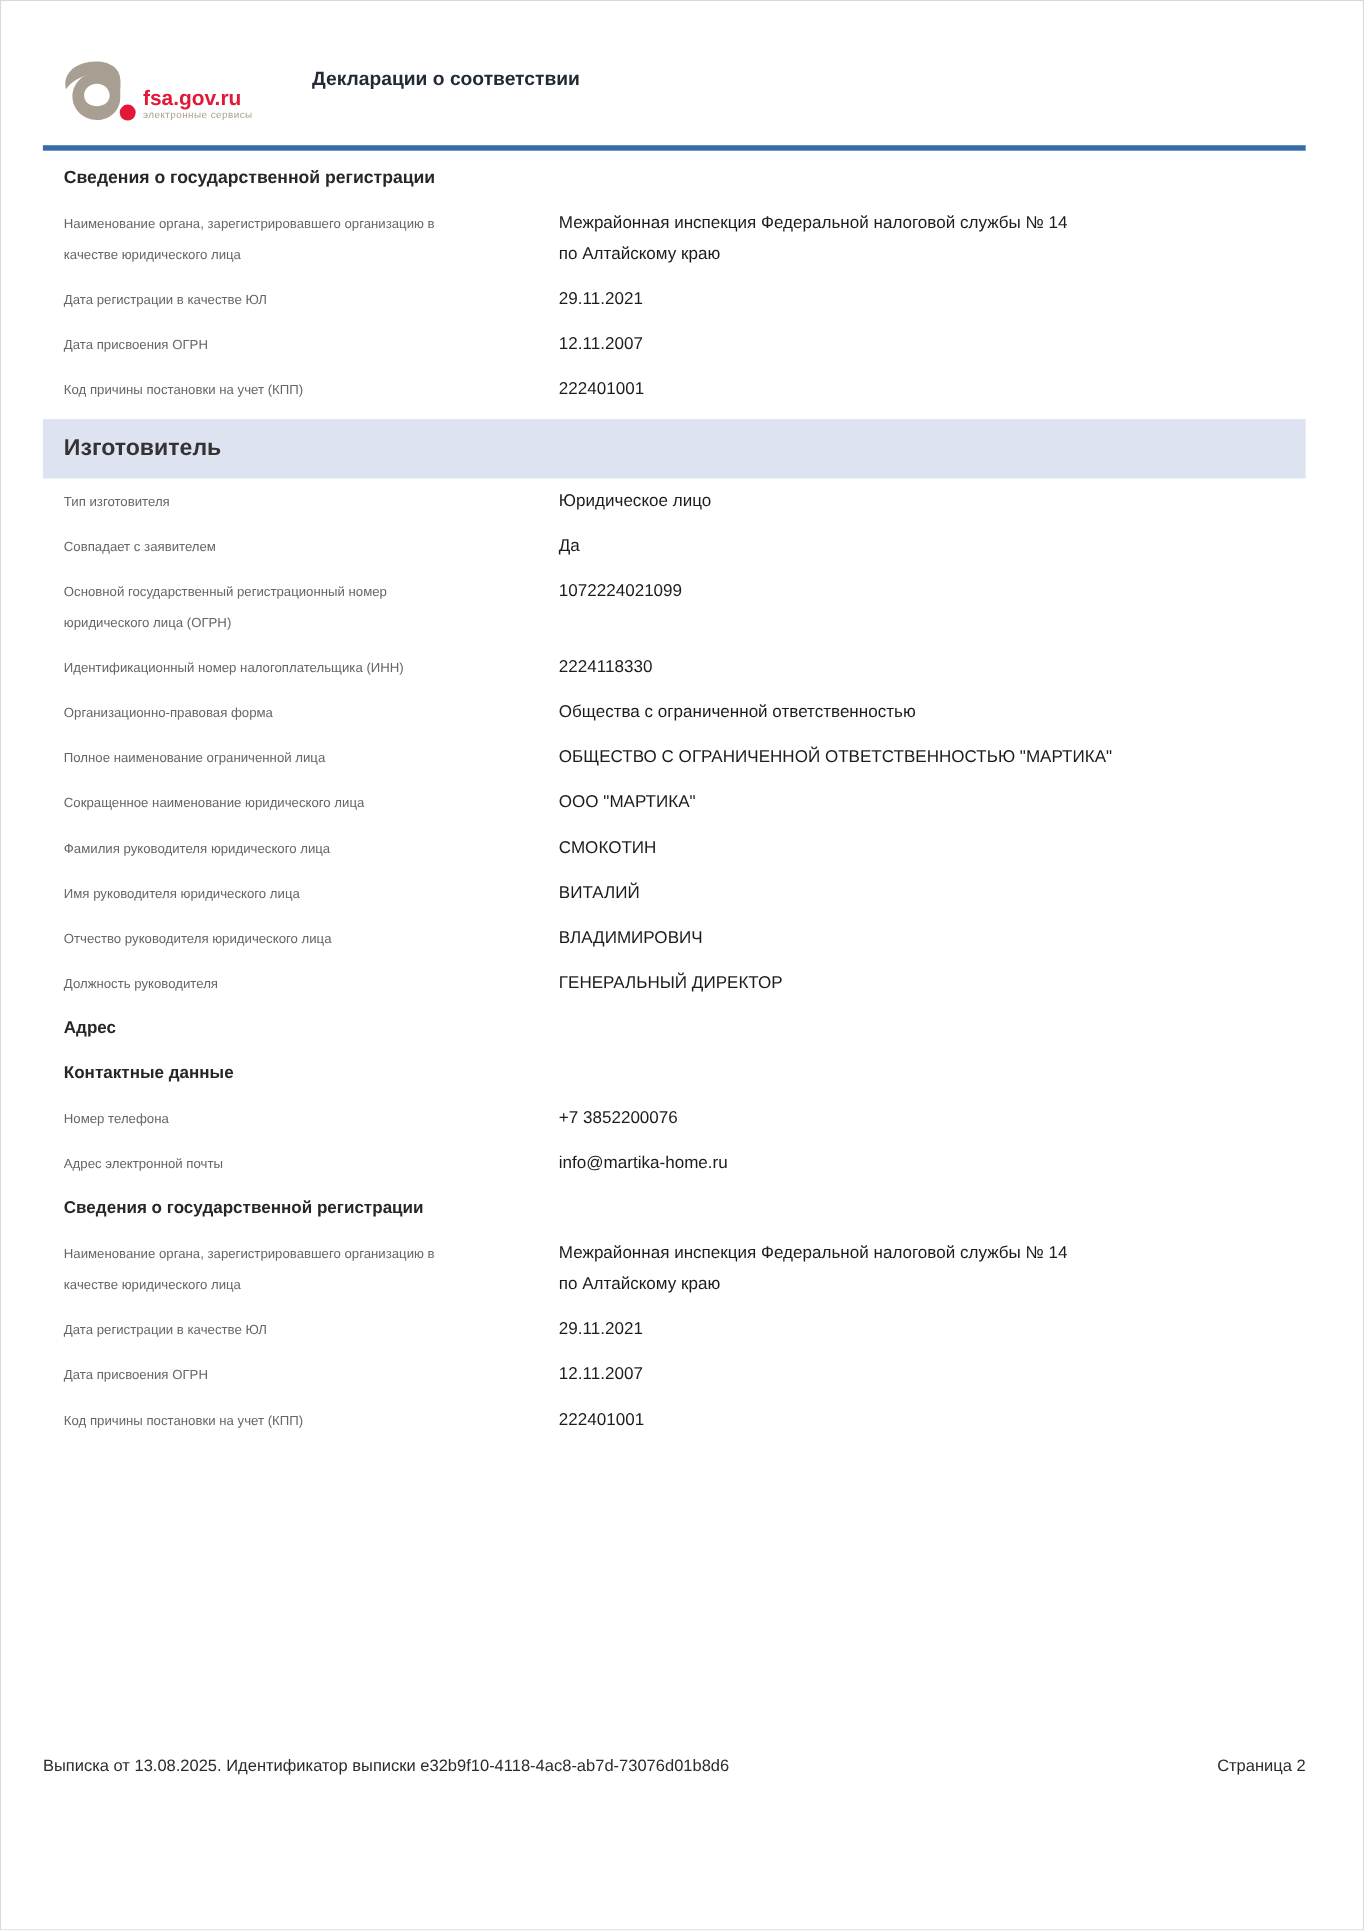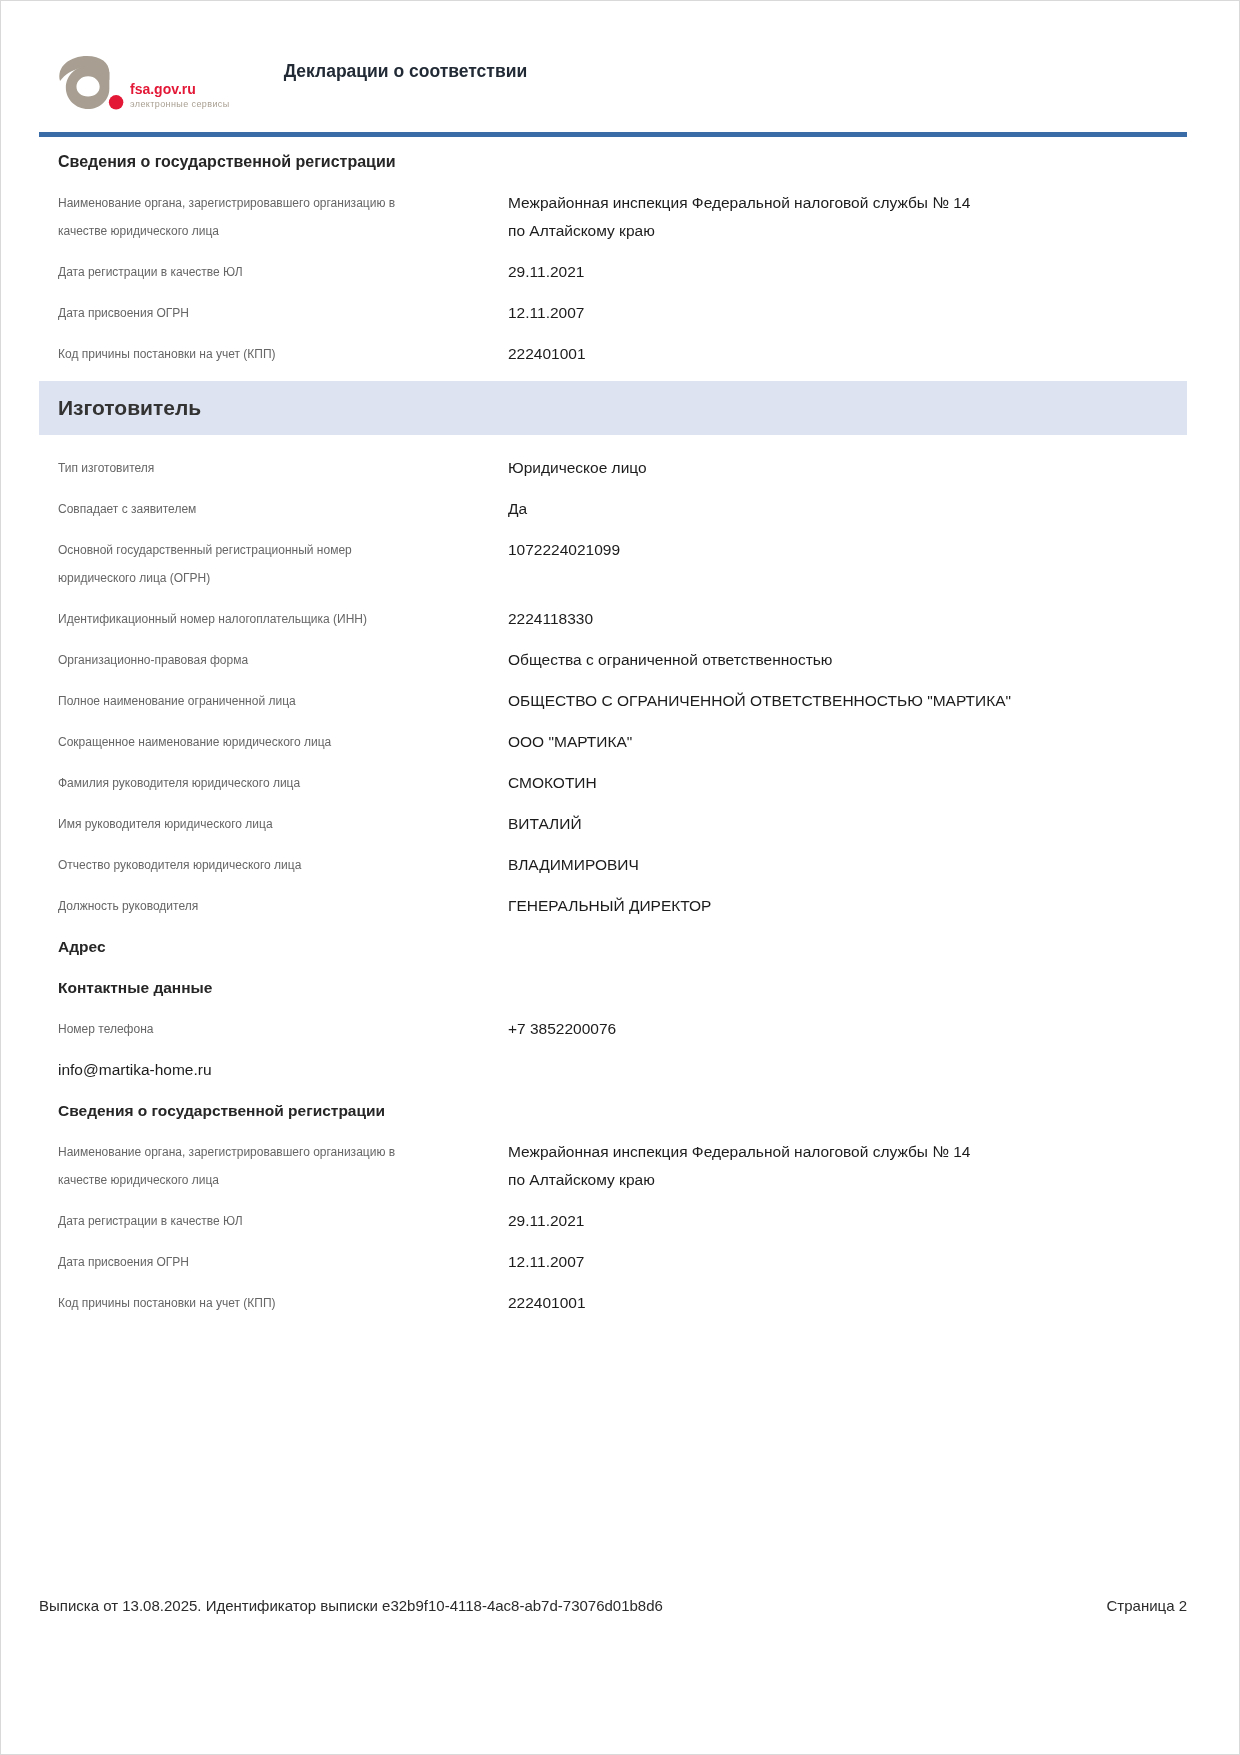--- a/index.html
+++ b/index.html
@@ -22,21 +22,21 @@
     overflow:hidden;
   }
   .content{padding:0 52px 0 38px;}
 
   
   .header{display:flex;align-items:flex-start;padding:48px 0 0 17px;}
   .logo{display:flex;align-items:flex-end;}
   .logo-mark{color:var(--logo-taupe);display:block;}
   .logo-dot{fill:var(--brand-red);}
   .logo-text{margin-left:6px;padding-bottom:2px;}
-  .logo-brand{display:block;color:var(--brand-red);font-size:14px;font-weight:700;line-height:17px;margin-top:32px;}
+  .logo-brand{display:block;color:var(--brand-red);font-size:19px;font-weight:700;line-height:17px;margin-top:32px;}
   .logo-tagline{display:block;color:var(--logo-taupe);font-size:9px;letter-spacing:.4px;line-height:12px;}
   .doc-title{margin-left:54px;padding-top:12px;font-size:17.5px;font-weight:700;color:#212a35;text-align:center;}
 
   .rule{height:5px;background:var(--accent-rule);margin-top:20px;}
 
   
   .section-heading{
     font-size:16px;font-weight:700;color:var(--heading-dark);
     line-height:28px;margin:11px 0 13px;padding-left:19px;
   }
@@ -54,21 +54,21 @@
   }
   .value{
     color:var(--value-dark);font-size:15.5px;line-height:28px;
     white-space:pre-wrap;
   }
   .value--narrow{max-width:470px;}
 
   
   .band{
     background:var(--band-bg);height:54px;
-    margin:13px 0 19px;display:flex;align-items:center;
+    margin:13px 0 7px;display:flex;align-items:center;
   }
   .band-title{
     font-size:21px;font-weight:700;color:#333333;padding-left:19px;
   }
 
   
   .footer{
     position:absolute;left:38px;right:52px;top:1593px;
     display:flex;justify-content:space-between;
     font-size:15px;color:#2b2b2b;line-height:24px;
@@ -166,20 +166,21 @@
     </div>
 
     <h3 class="subheading">Адрес</h3>
 
     <h3 class="subheading">Контактные данные</h3>
     <div class="row">
       <div class="label">Номер телефона</div>
       <div class="value">+7 3852200076</div>
     </div>
     <div class="row">
+      <div class="label">Адрес электронной почты</div>
       <div class="value">info@martika-home.ru</div>
     </div>
 
     <h3 class="subheading">Сведения о государственной регистрации</h3>
     <div class="row">
       <div class="label">Наименование органа, зарегистрировавшего организацию в качестве юридического лица</div>
       <div class="value value--narrow">Межрайонная инспекция Федеральной налоговой службы № 14 по Алтайскому краю</div>
     </div>
     <div class="row">
       <div class="label">Дата регистрации в качестве ЮЛ</div>

